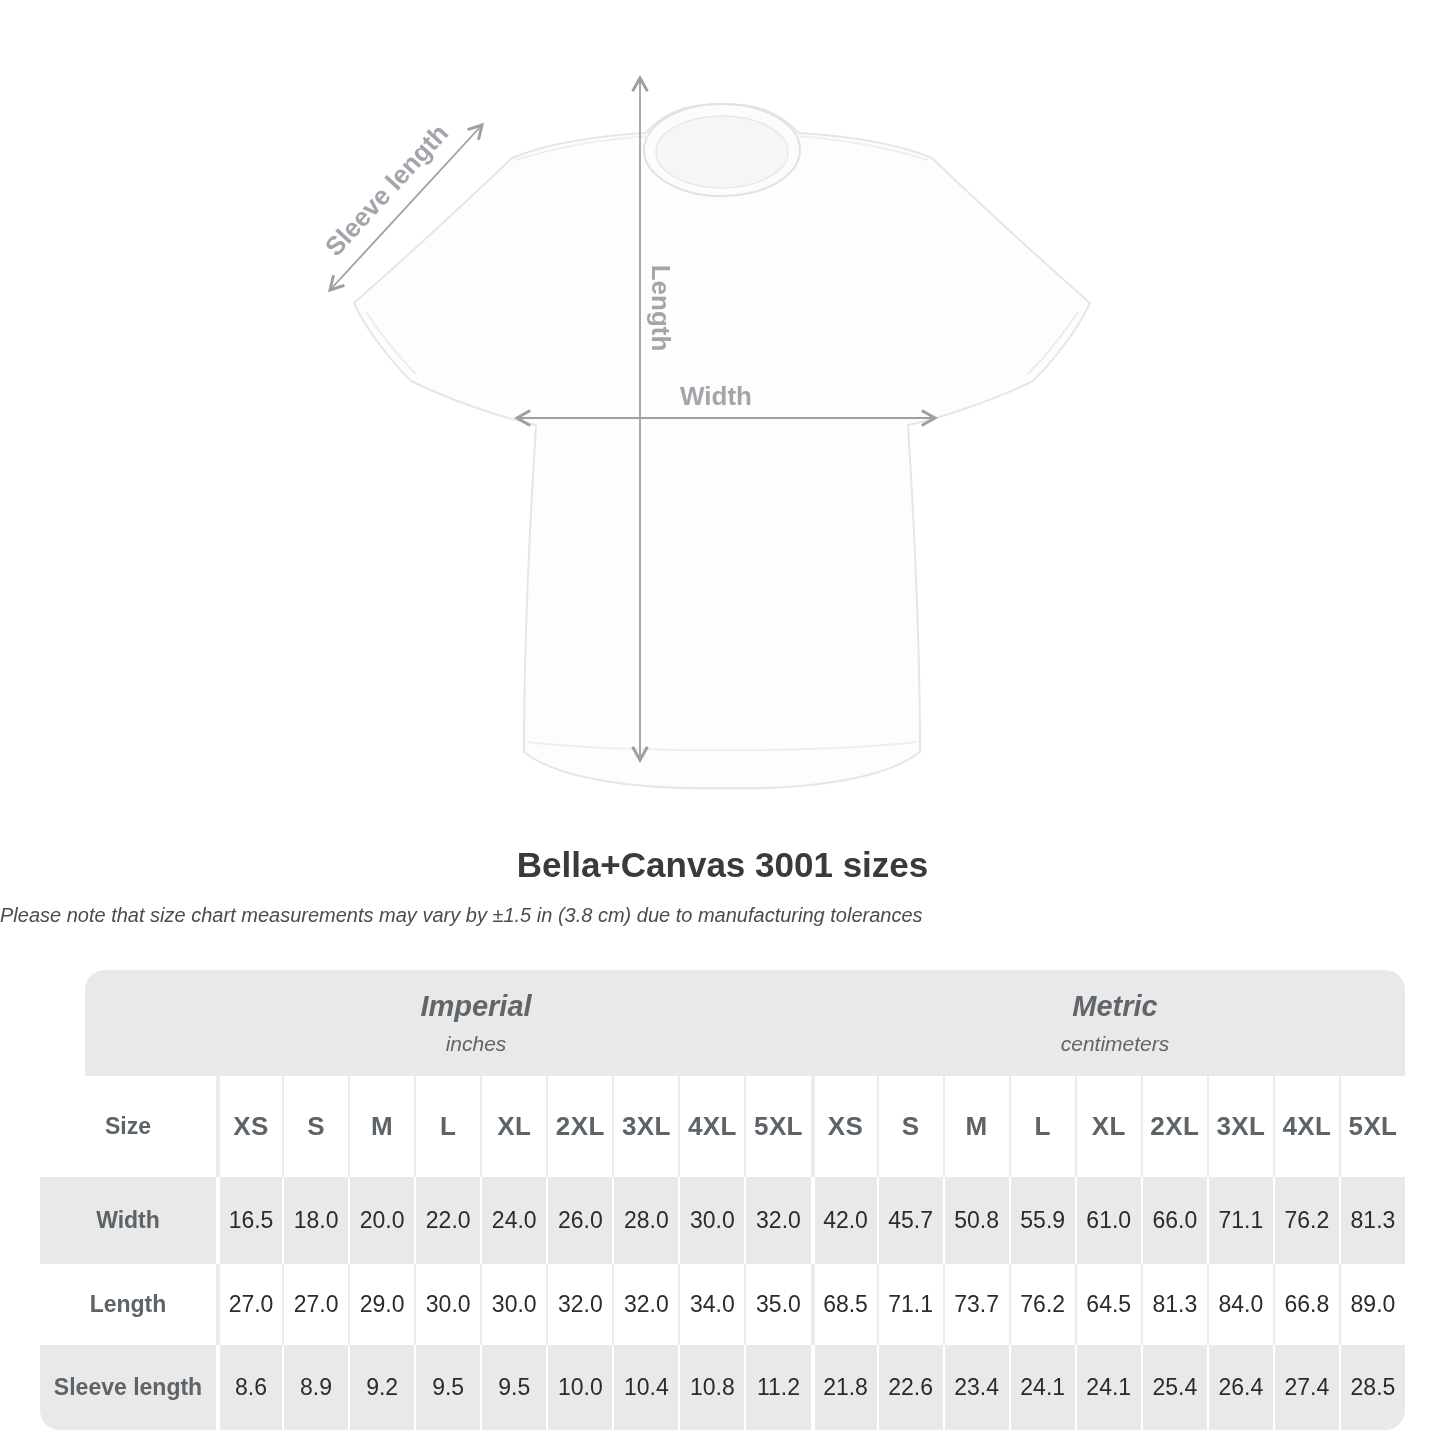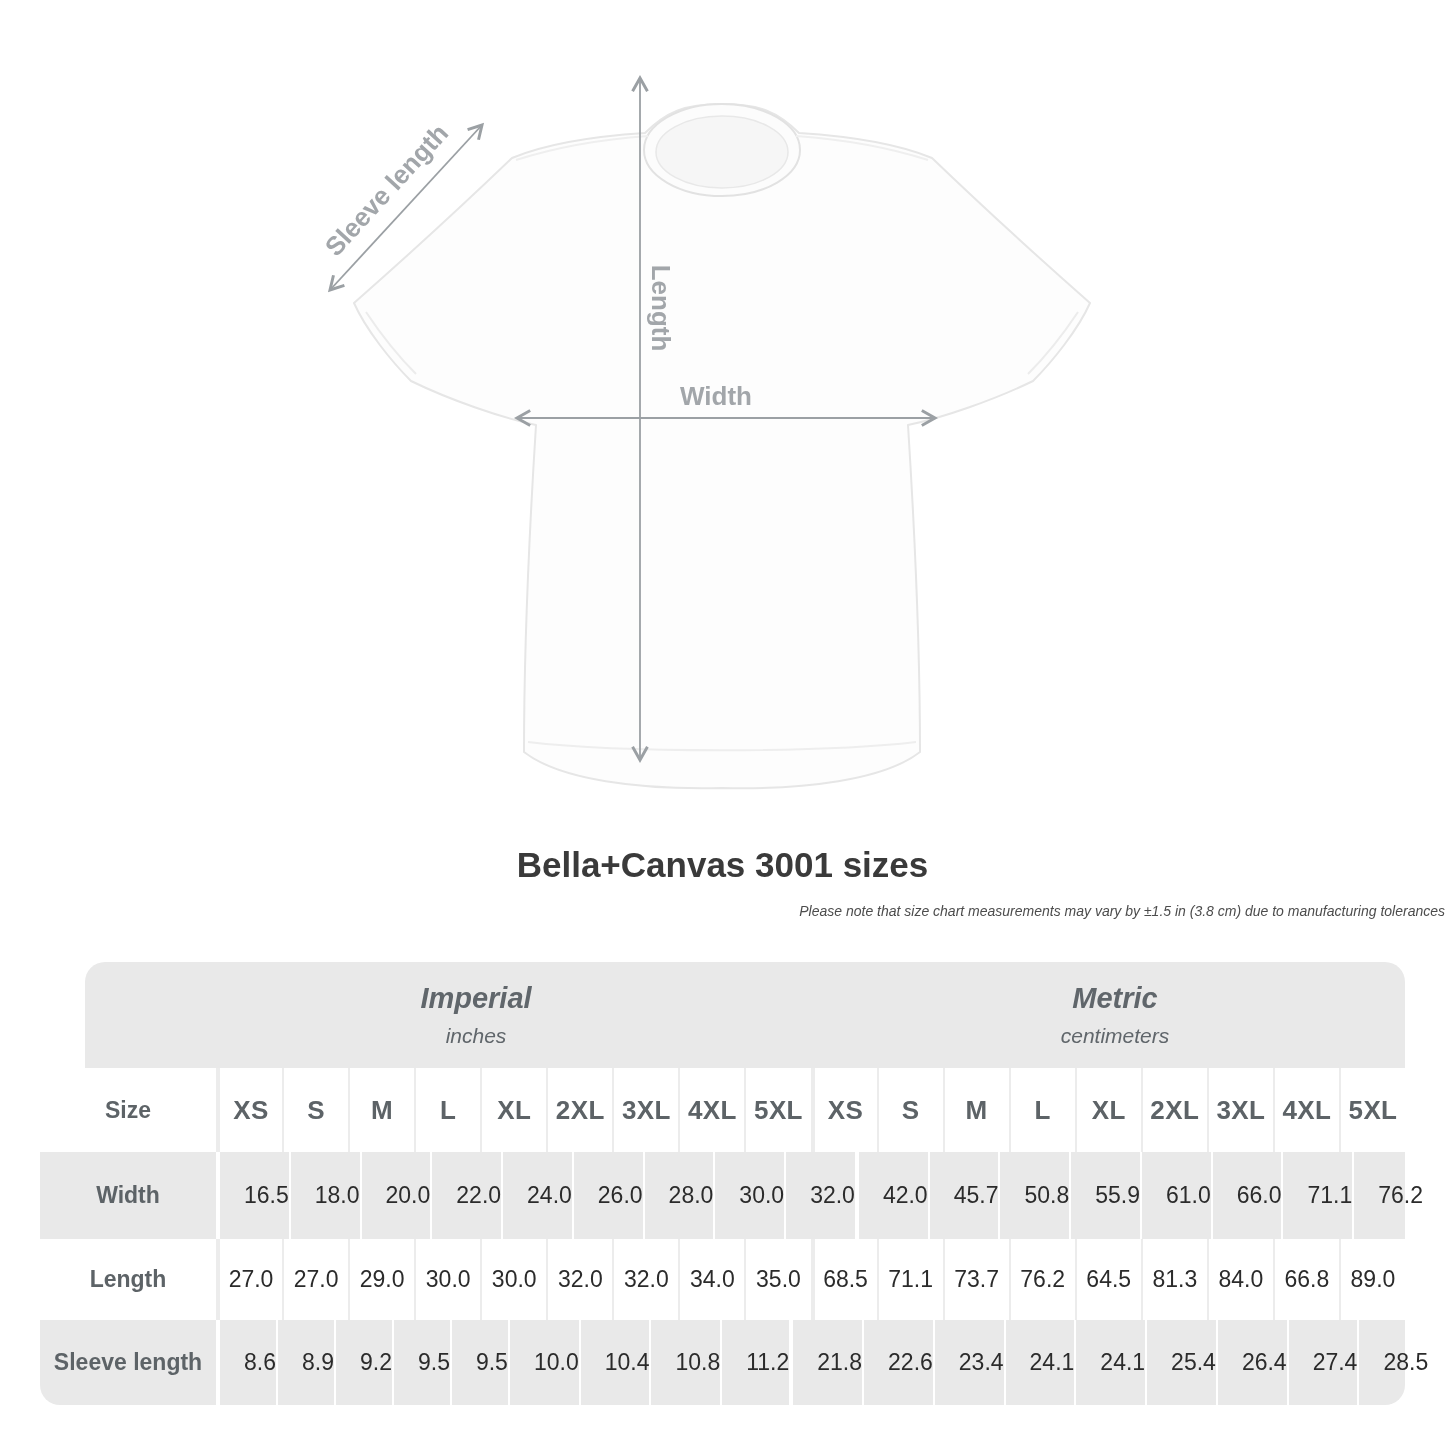--- a/index.html
+++ b/index.html
@@ -5,37 +5,37 @@
   html,body{margin:0;padding:0;background:#fff;}
   .page{
     width:1445px;height:1445px;position:relative;background:#ffffff;overflow:hidden;
     font-family:"Liberation Sans", sans-serif;
   }
   
   .diagram{width:1445px;height:820px;position:relative;}
   .diagram svg{display:block;width:1445px;height:820px;}
   
   .title{margin:24px 0 16px;text-align:center;font-size:35px;font-weight:700;color:#3a3a3a;line-height:1.2;}
-  .note{margin:10px 0 9px;text-align:right;font-style:italic;font-size:14px;color:#4c4c4c;line-height:1.3;}
+  .note{margin:10px 0 9px;text-align:left;font-style:italic;font-size:20px;color:#4c4c4c;line-height:1.3;}
   
   .sizes{width:1365px;margin:42px auto 0;}
   .r{display:grid;grid-template-columns:176px repeat(18,1fr);}
   .band{background:#e9e9e9;border-radius:20px 20px 0 0;height:106px;margin-left:45px;}
   .gcell{display:flex;flex-direction:column;align-items:center;justify-content:center;}
   .gcell.imp{grid-column:1/11;padding-left:34px;}
   .gcell.met{grid-column:11/20;padding-right:8px;}
   .gtitle{font-style:italic;font-weight:700;font-size:29px;color:#60666b;}
   .gunit{font-style:italic;font-size:21px;color:#60666b;margin-top:9px;}
   .c{display:flex;align-items:center;justify-content:center;}
   .s{border-left:2px solid;}
   .g{border-left:4px solid;}
   .white .s,.white .g{border-left-color:#ececec;}
-  .gray .s,.gray .g{border-left-color:#ffffff;padding-left:24px;}
+  .gray .s,.gray .g{border-left-color:#ffffff;}
   .gray{background:#e9e9e9;}
-  .rsz{height:84px;background:#fff;}
+  .rsz{height:101px;background:#fff;}
   .rw{height:87px;}
   .rl{height:81px;background:#fff;}
   .rs{height:85px;border-radius:0 0 20px 20px;}
   .sz{font-weight:700;font-size:26px;color:#5d6367;letter-spacing:.4px;}
   .lab{font-weight:700;font-size:23px;color:#5d6367;}
   .num{font-size:23px;color:#2b2b2b;}
 </style>
 </head>
 <body>
 

